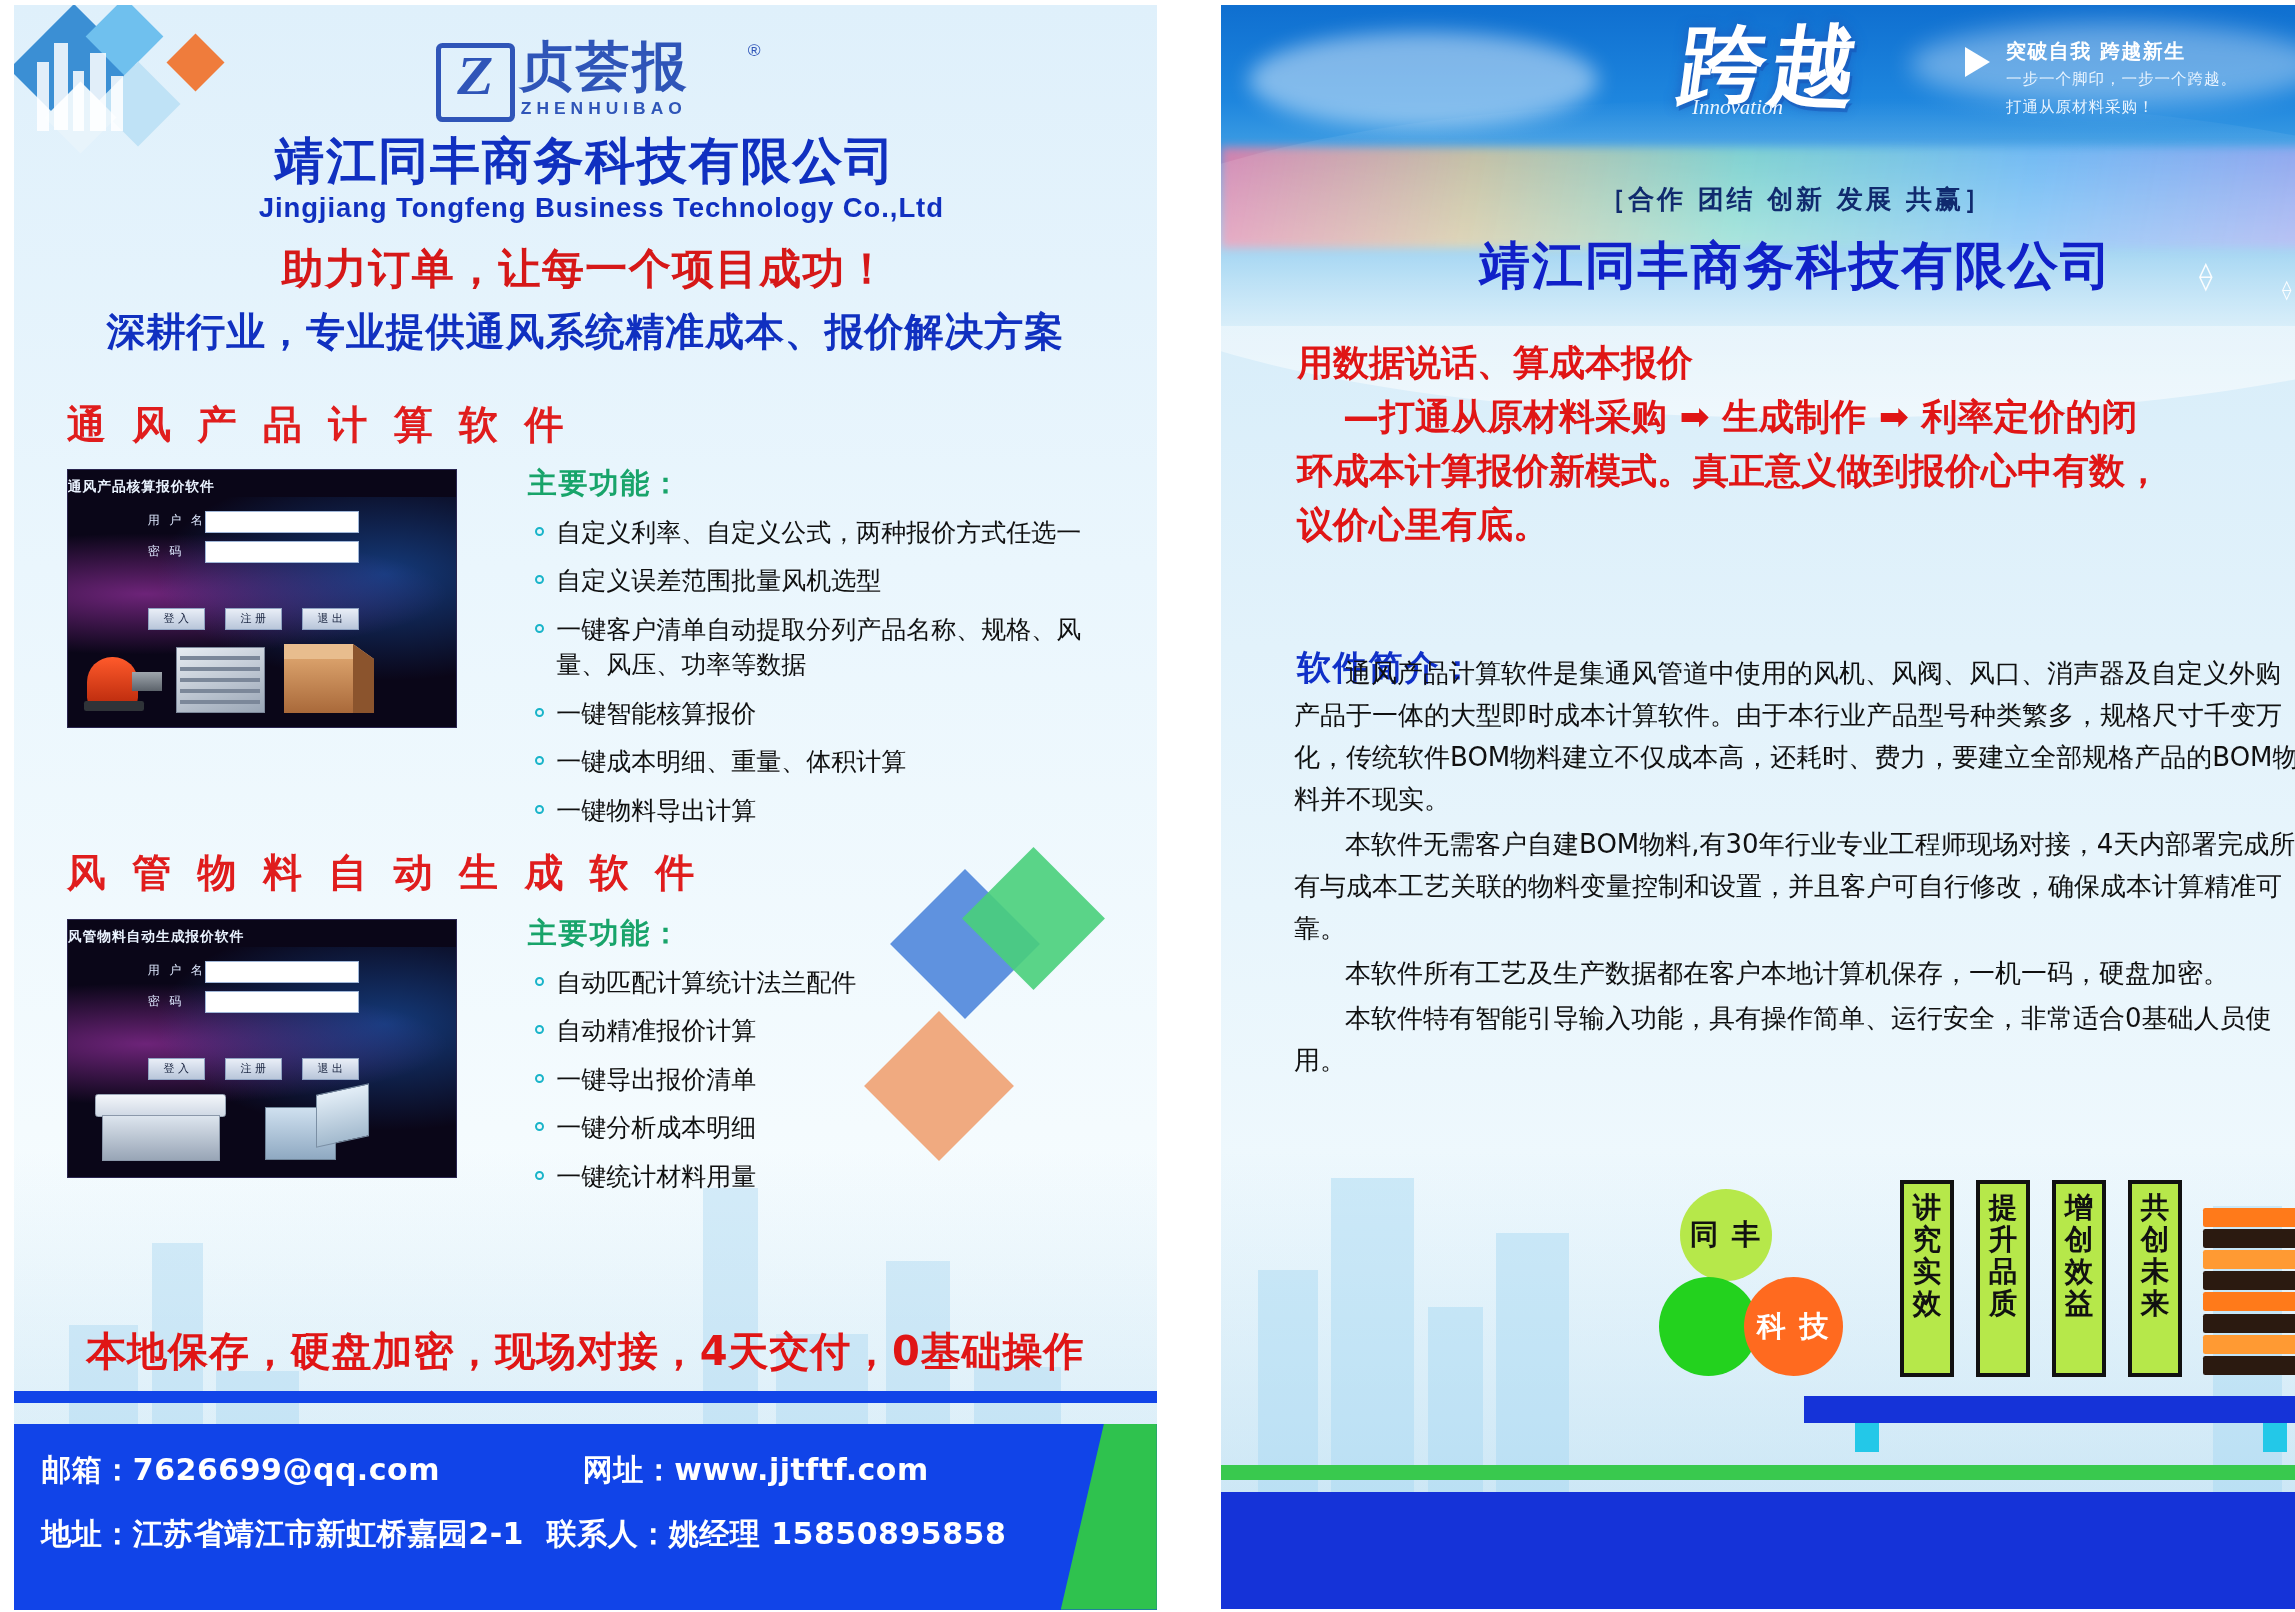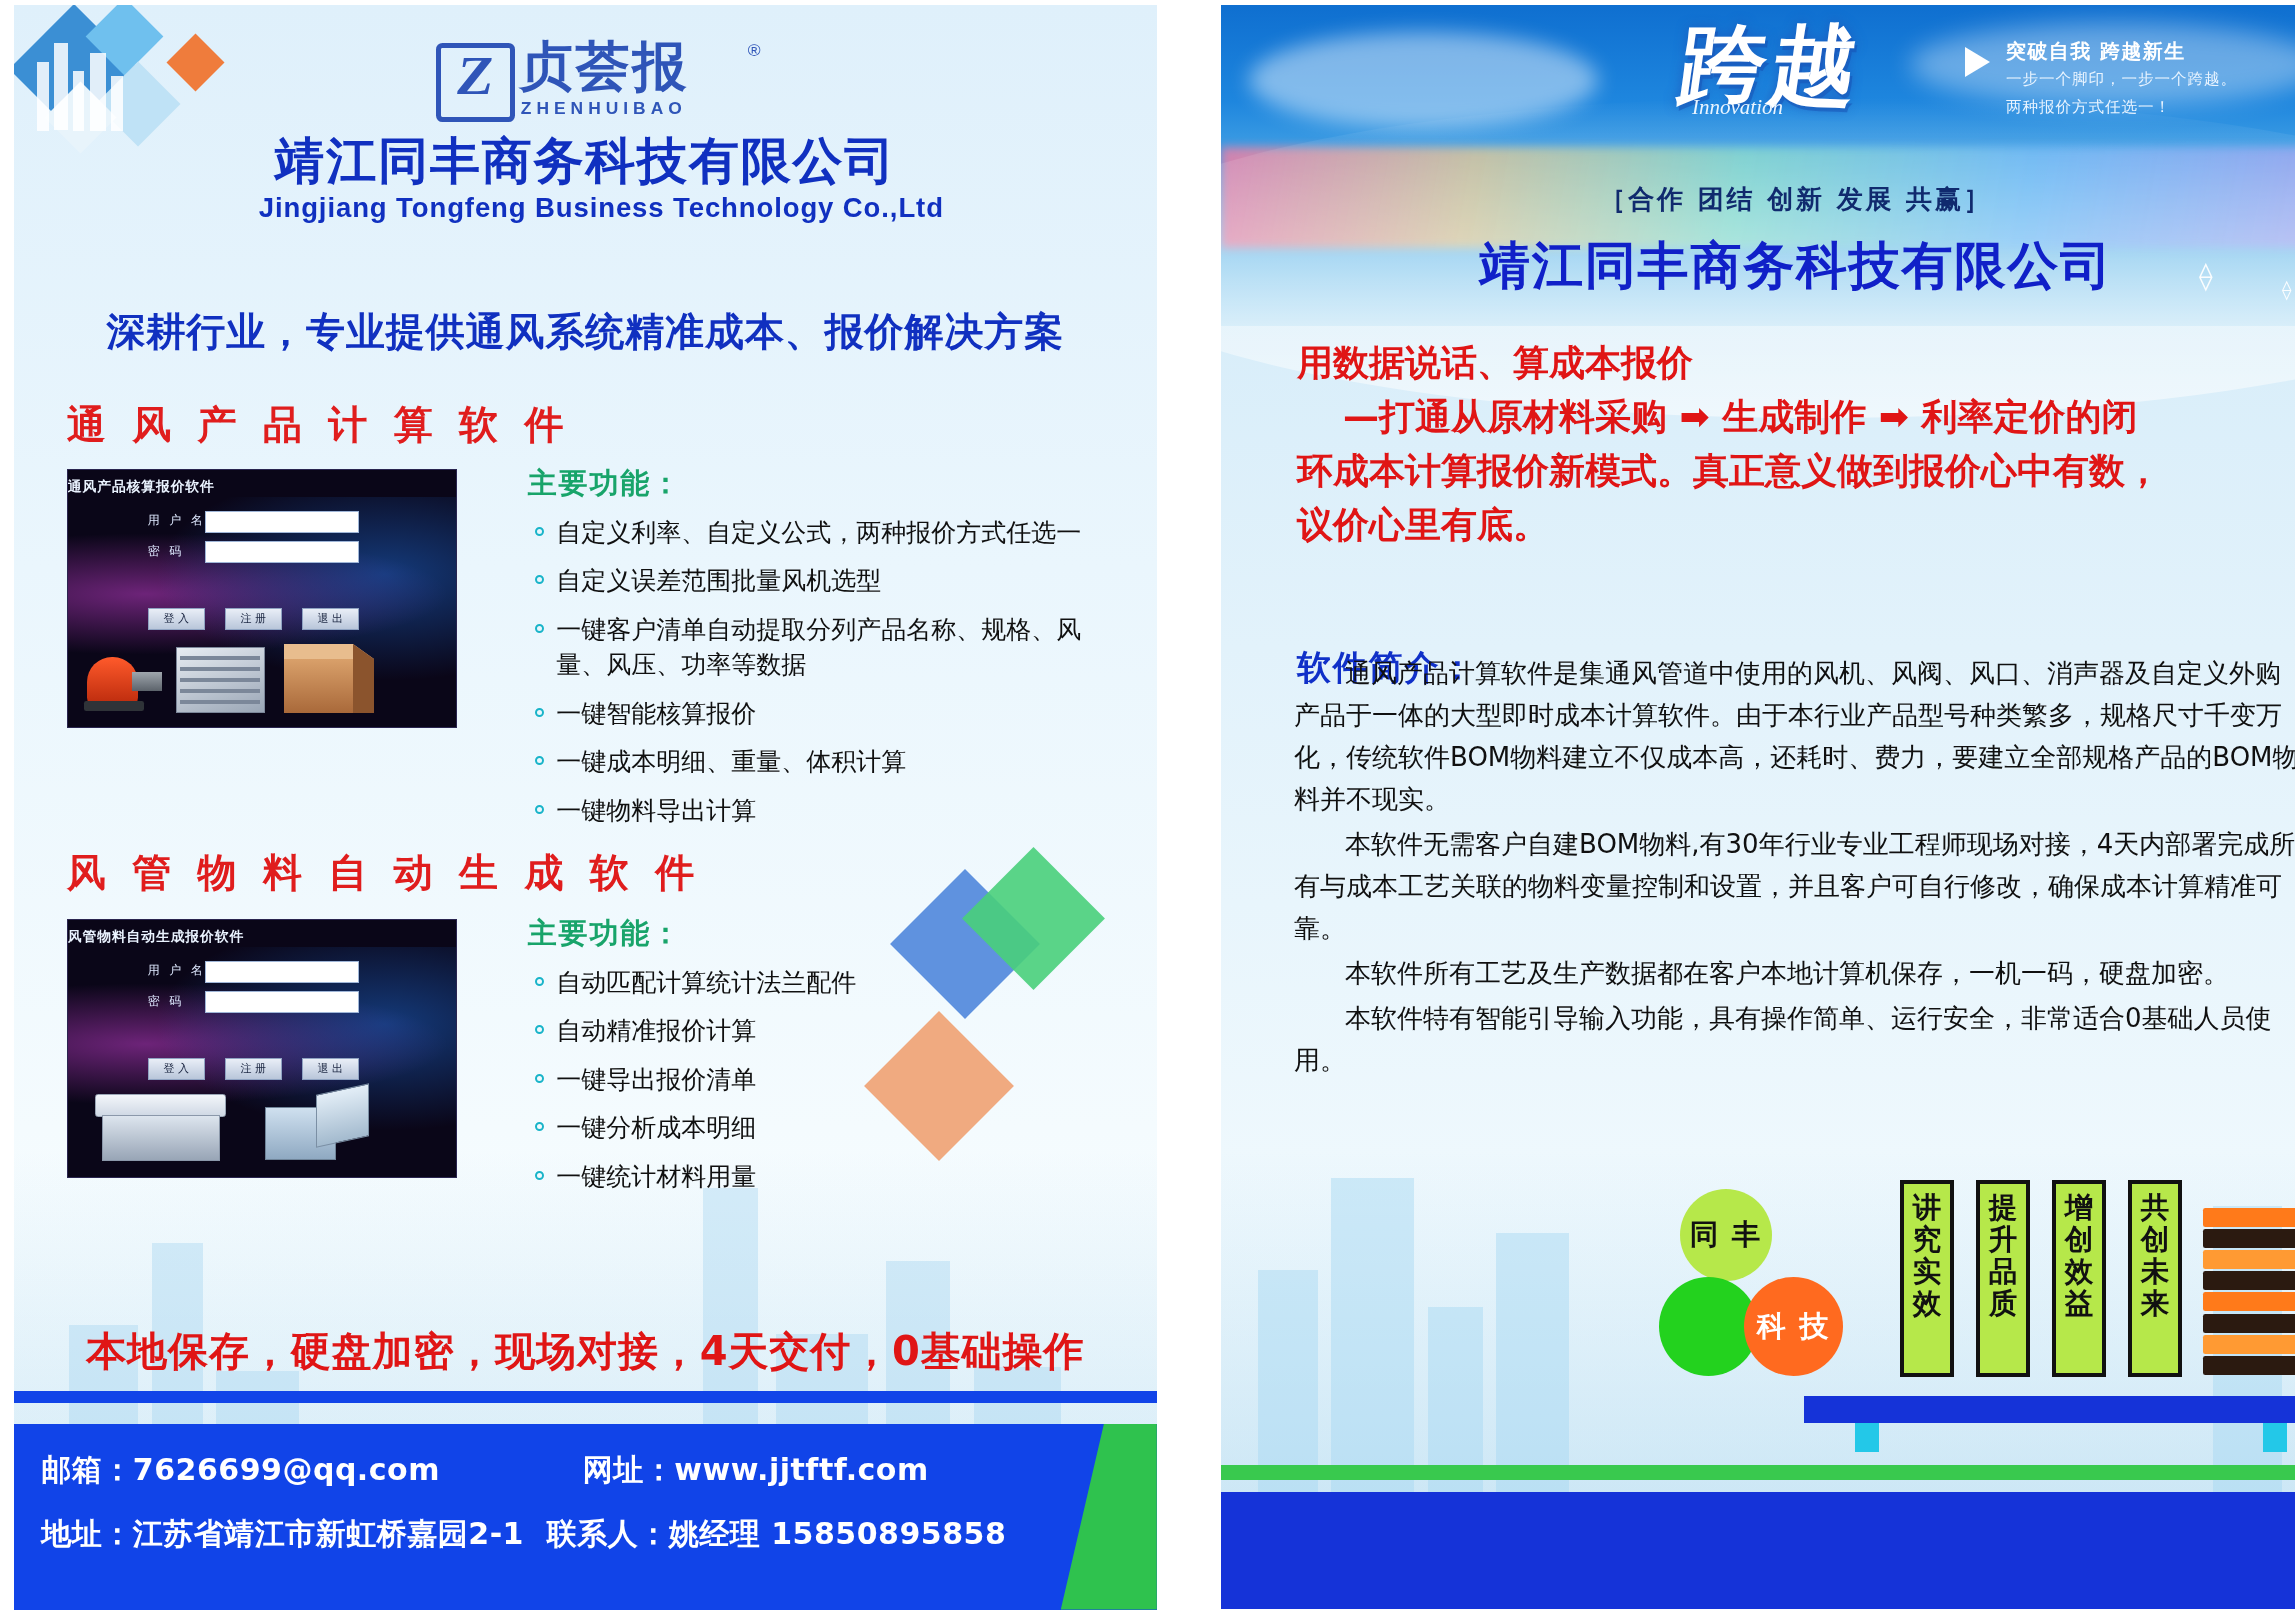--- a/index.html
+++ b/index.html
@@ -197,20 +197,21 @@
 
     <div id="logo-wrap">
       <div id="logo-mark"></div>
       <div id="logo-text">贞荟报</div>
       <div id="logo-sub">ZHENHUIBAO</div>
       <div id="logo-reg">®</div>
     </div>
 
     <div class="ltext" id="l-company-cn">靖江同丰商务科技有限公司</div>
     <div class="ltext" id="l-company-en">Jingjiang Tongfeng Business Technology Co.,Ltd</div>
+    <div class="ltext" id="l-slogan1">助力订单，让每一个项目成功！</div>
     <div class="ltext" id="l-slogan2">深耕行业，专业提供通风系统精准成本、报价解决方案</div>
 
     <div class="sec-title" id="sec1-title">通 风 产 品 计 算 软 件</div>
 
     <div class="screenshot" id="shot1">
       <div class="shot-glow"></div>
       <div class="shot-glow2"></div>
       <div class="shot-title">通风产品核算报价软件</div>
       <div class="shot-form">
         <div class="fr">
@@ -319,21 +320,21 @@
       <div id="r-cloud2"></div>
       <div id="r-rainbow"></div>
       <div id="r-arc"></div>
     </div>
 
     <div id="r-kua">跨越</div>
     <div id="r-innov">Innovation</div>
     <div id="r-play"></div>
     <div id="r-tag1">突破自我   跨越新生</div>
     <div id="r-tag2">一步一个脚印，一步一个跨越。</div>
-    <div id="r-tag3">两种报价方式任选一！</div>
+    <div id="r-tag3">打通从原材料采购！</div>
 
     <div id="r-values">［合作 团结 创新 发展 共赢］</div>
     <div id="r-company">靖江同丰商务科技有限公司</div>
     <div class="gull" id="gull1">⟠</div>
     <div class="gull" id="gull2">⟠</div>
 
     <div id="r-headline">
       <span>用数据说话、算成本报价</span><br>
       <span class="ind">—打通从原材料采购 ➡ 生成制作 ➡ 利率定价的闭</span>
       <span>环成本计算报价新模式。真正意义做到报价心中有数，</span><br>

